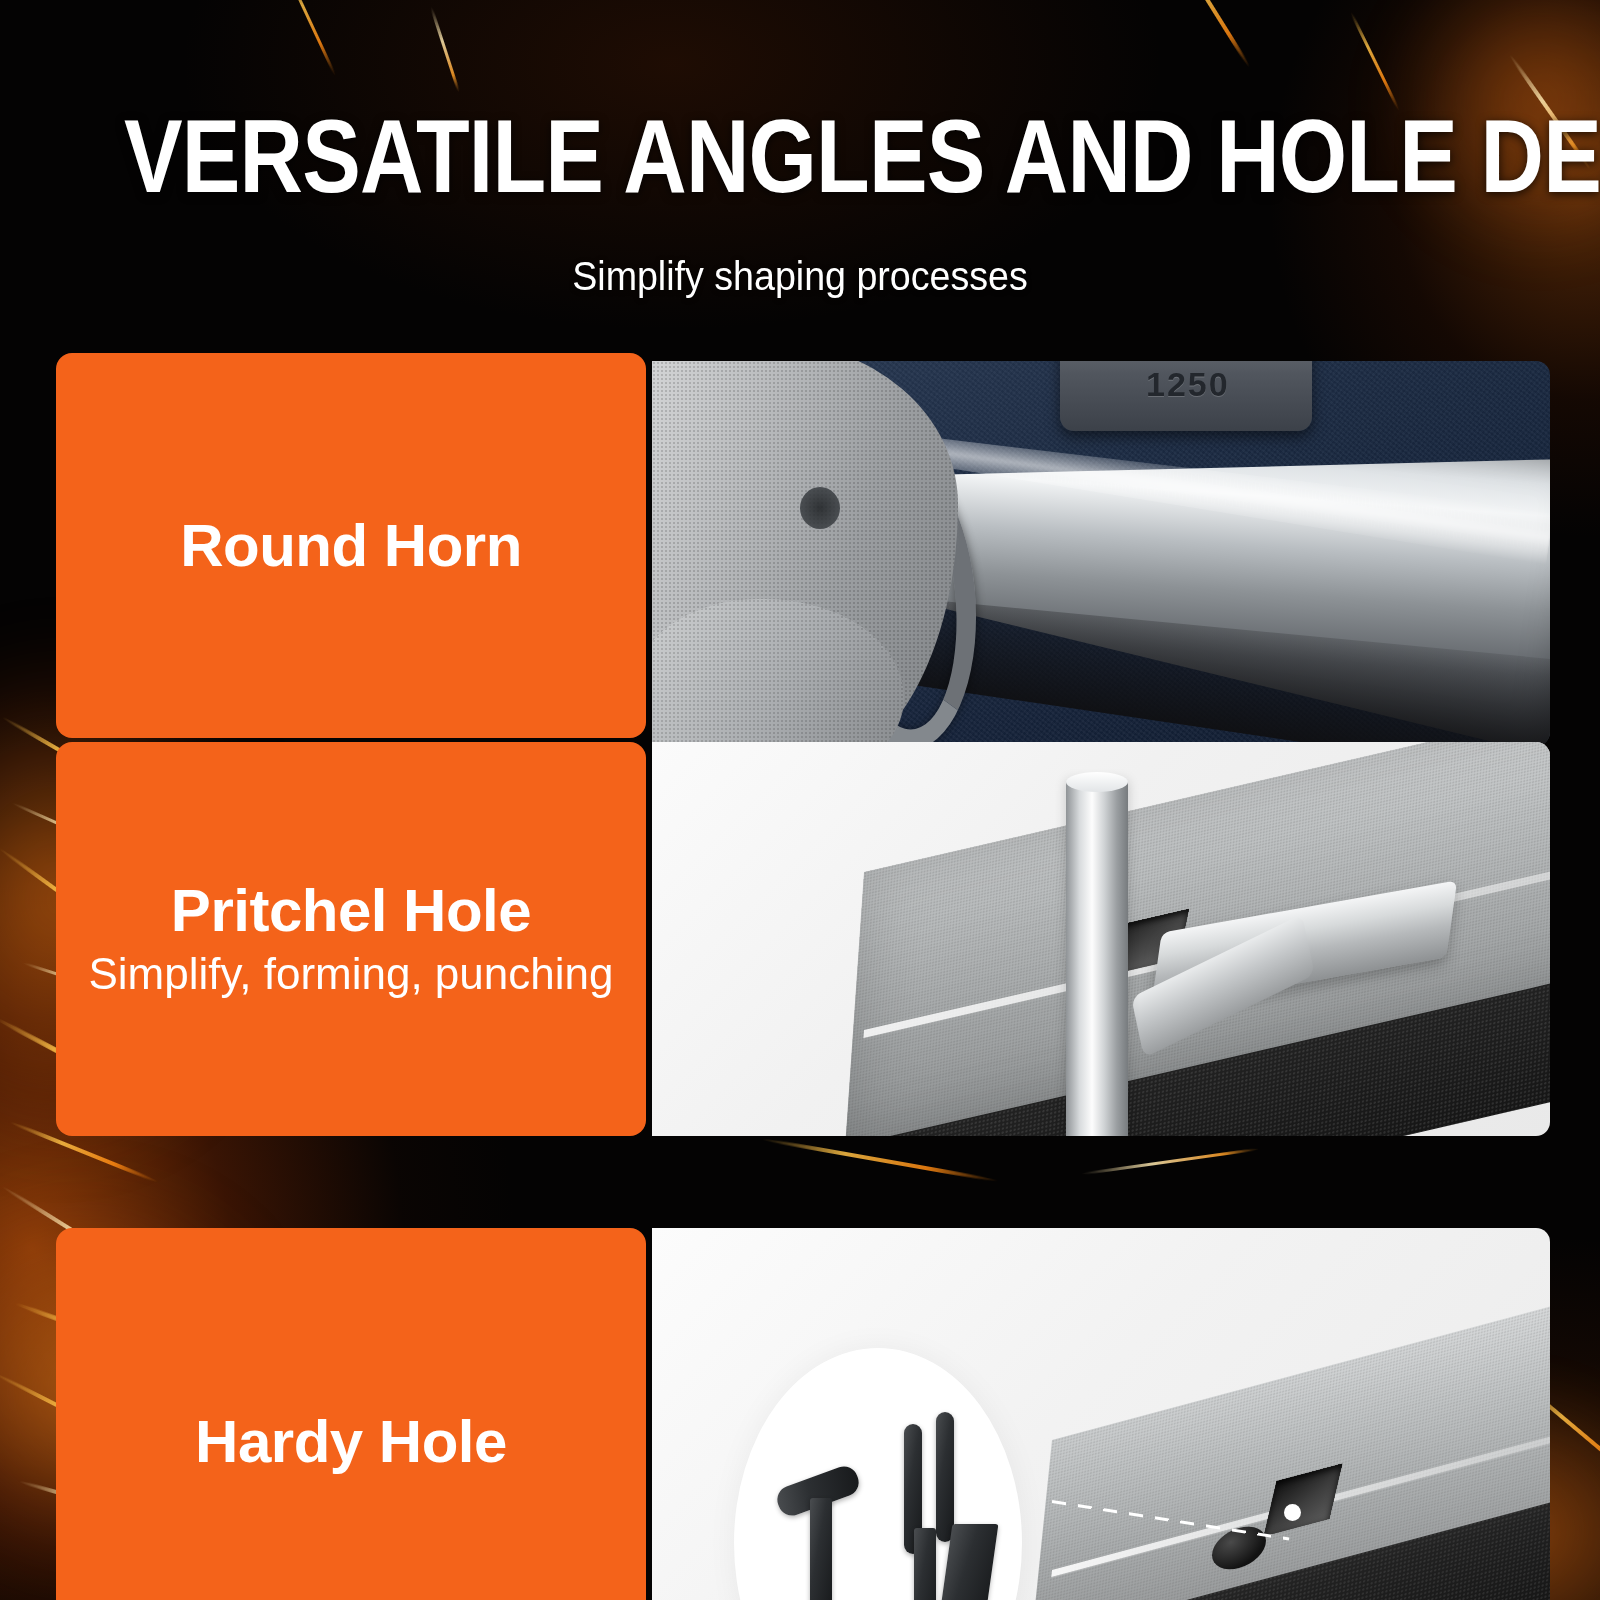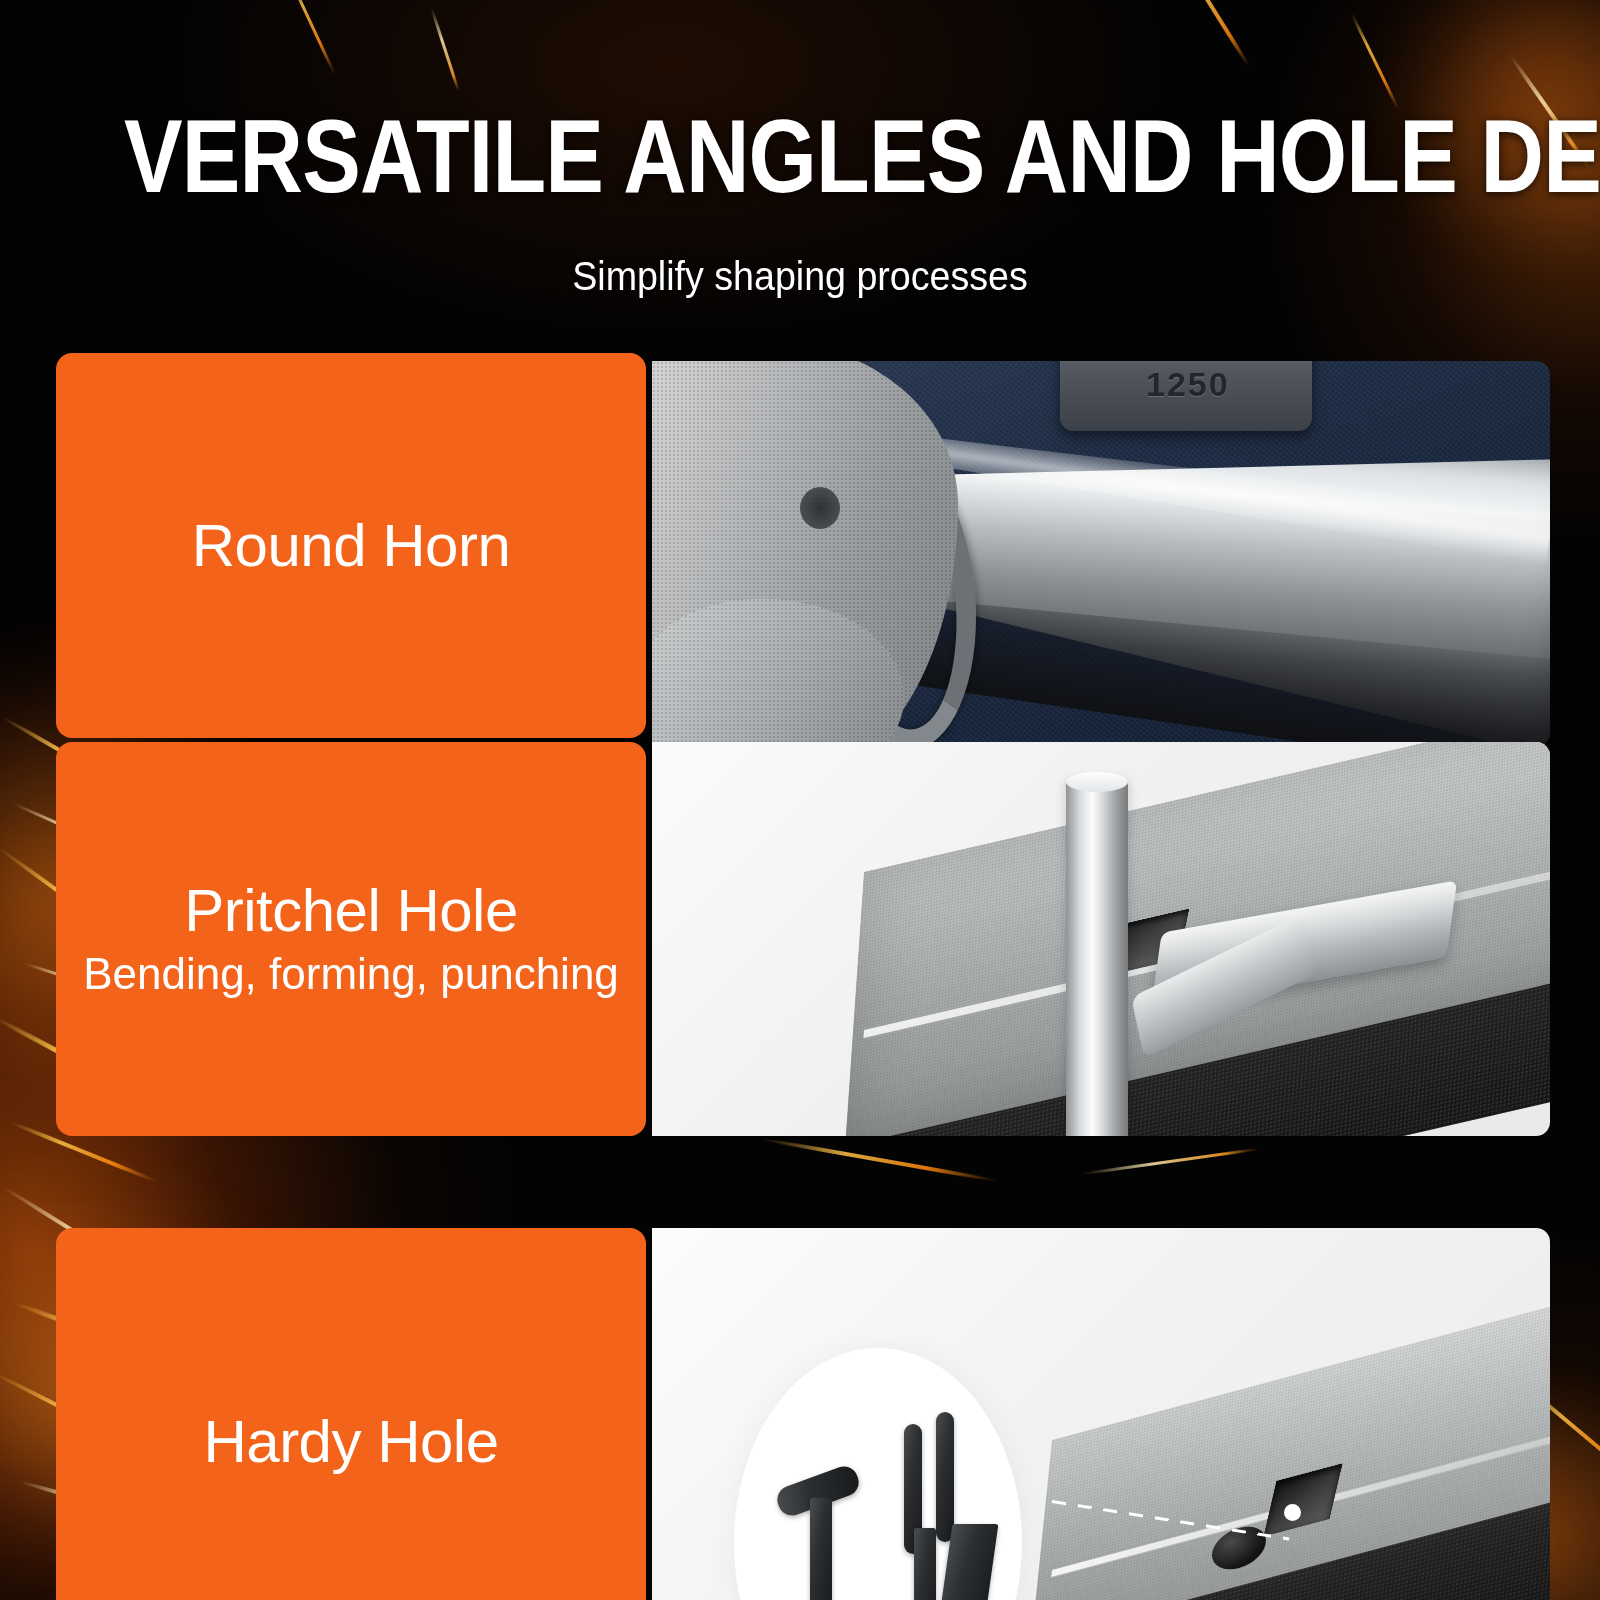--- a/index.html
+++ b/index.html
@@ -45,21 +45,21 @@
   #row2{top:742px;height:394px;}
   #row3{top:1228px;height:428px;padding-left:10px;}
 
   .label-card{
     position:absolute;left:0;top:0;width:590px;height:100%;
     background:#f4631a;border-radius:16px;
     display:flex;flex-direction:column;align-items:center;justify-content:center;
     text-align:center;color:#fff;padding:0 26px;z-index:5;
   }
   #row3 .label-card{border-radius:16px 16px 0 0;height:100%;}
-  .lbl-title{font-size:60px;font-weight:normal;line-height:68px;letter-spacing:-.5px;}
+  .lbl-title{font-size:60px;font-weight:bold;line-height:68px;letter-spacing:-.5px;}
   .lbl-sub{font-size:44px;font-weight:normal;line-height:54px;margin-top:2px;}
 
   .photo{
     position:absolute;top:0;left:596px;width:898px;height:100%;
     border-radius:0 14px 14px 0;overflow:hidden;z-index:1;
   }
   #row3 .photo{border-radius:0 14px 0 0;}
 
   
   .p1{background:linear-gradient(160deg,#2a3b55 0%,#1d2c44 38%,#16233a 70%,#101b2e 100%);margin-top:8px;}
@@ -222,21 +222,21 @@
       <div class="glovetex"></div>
       <div class="glove2"></div>
       <div class="glovetex2"></div>
       <div class="thumbcrease"></div>
     </div>
   </div>
 
   <div class="row" id="row2">
     <div class="label-card">
       <div class="lbl-title">Pritchel Hole</div>
-      <div class="lbl-sub">Bending, forming, punching</div>
+      <div class="lbl-sub">Simplify, forming, punching</div>
     </div>
     <div class="photo p2">
       <div class="anvilbody"></div>
       <div class="bodytex"></div>
 
       <div class="anvilface"></div>
       <div class="facetex"></div>
       <div class="edgelite"></div>
       <div class="hole"></div>
       <div class="bentbar"></div>

